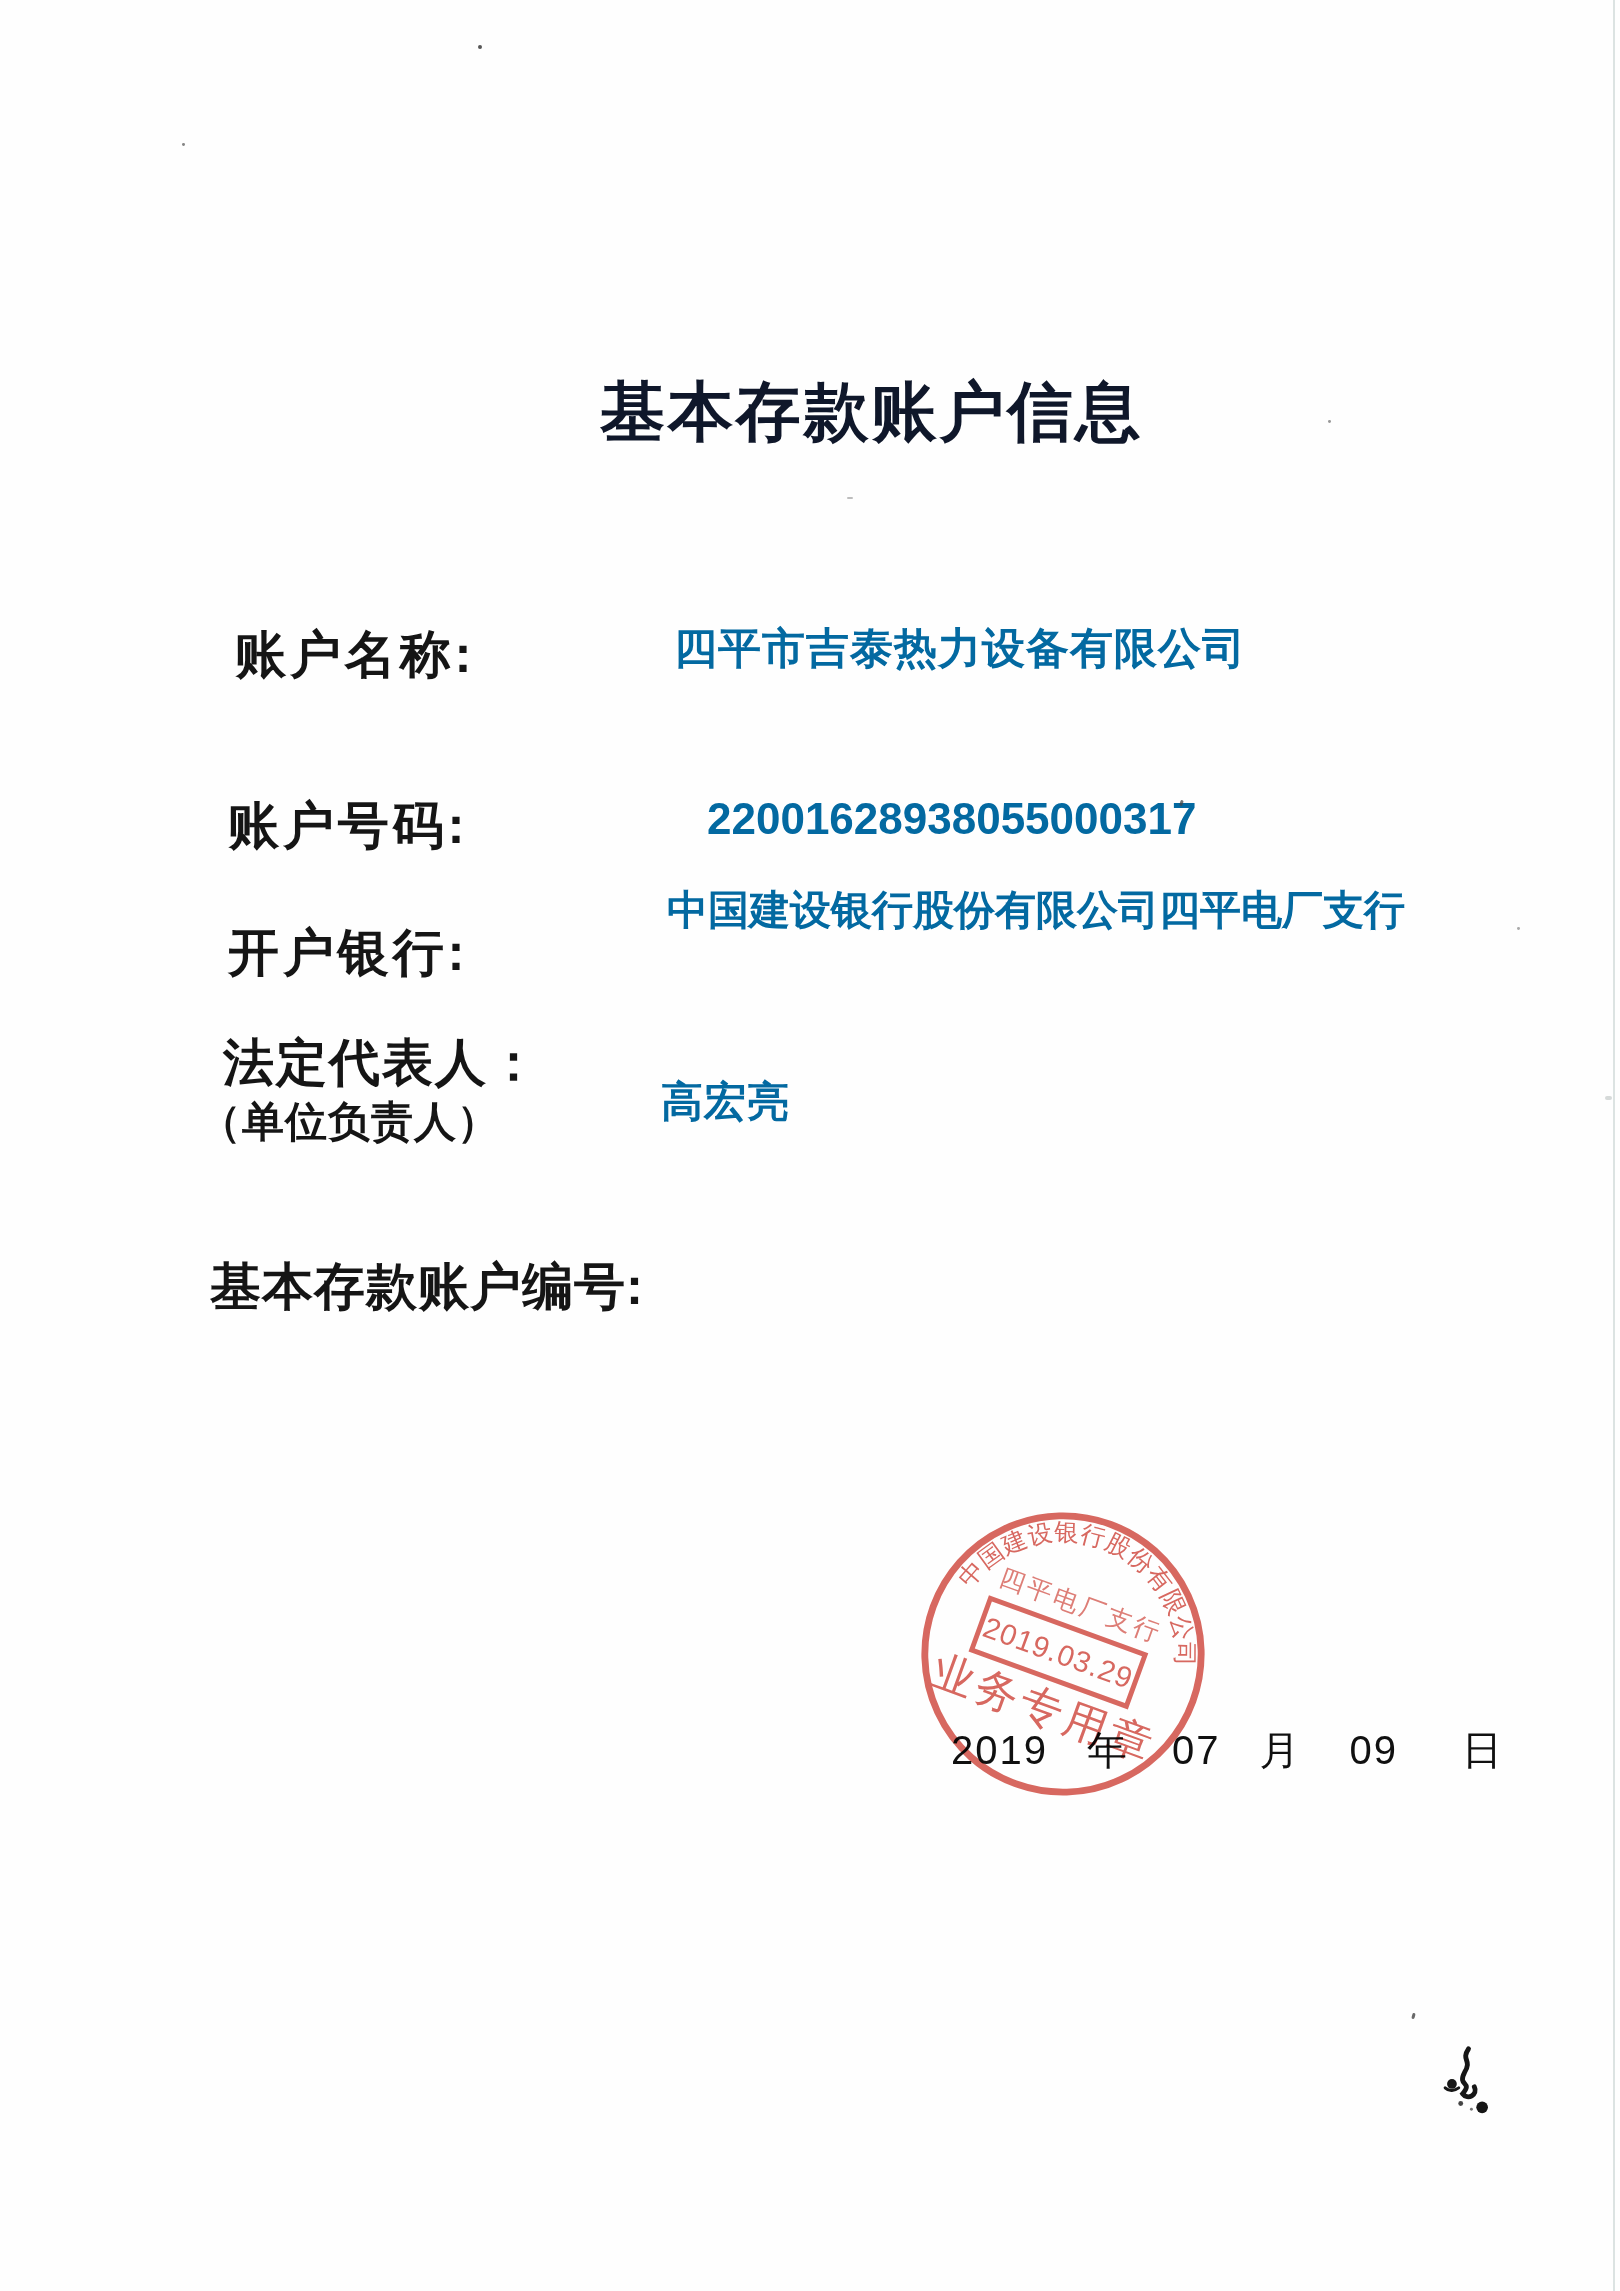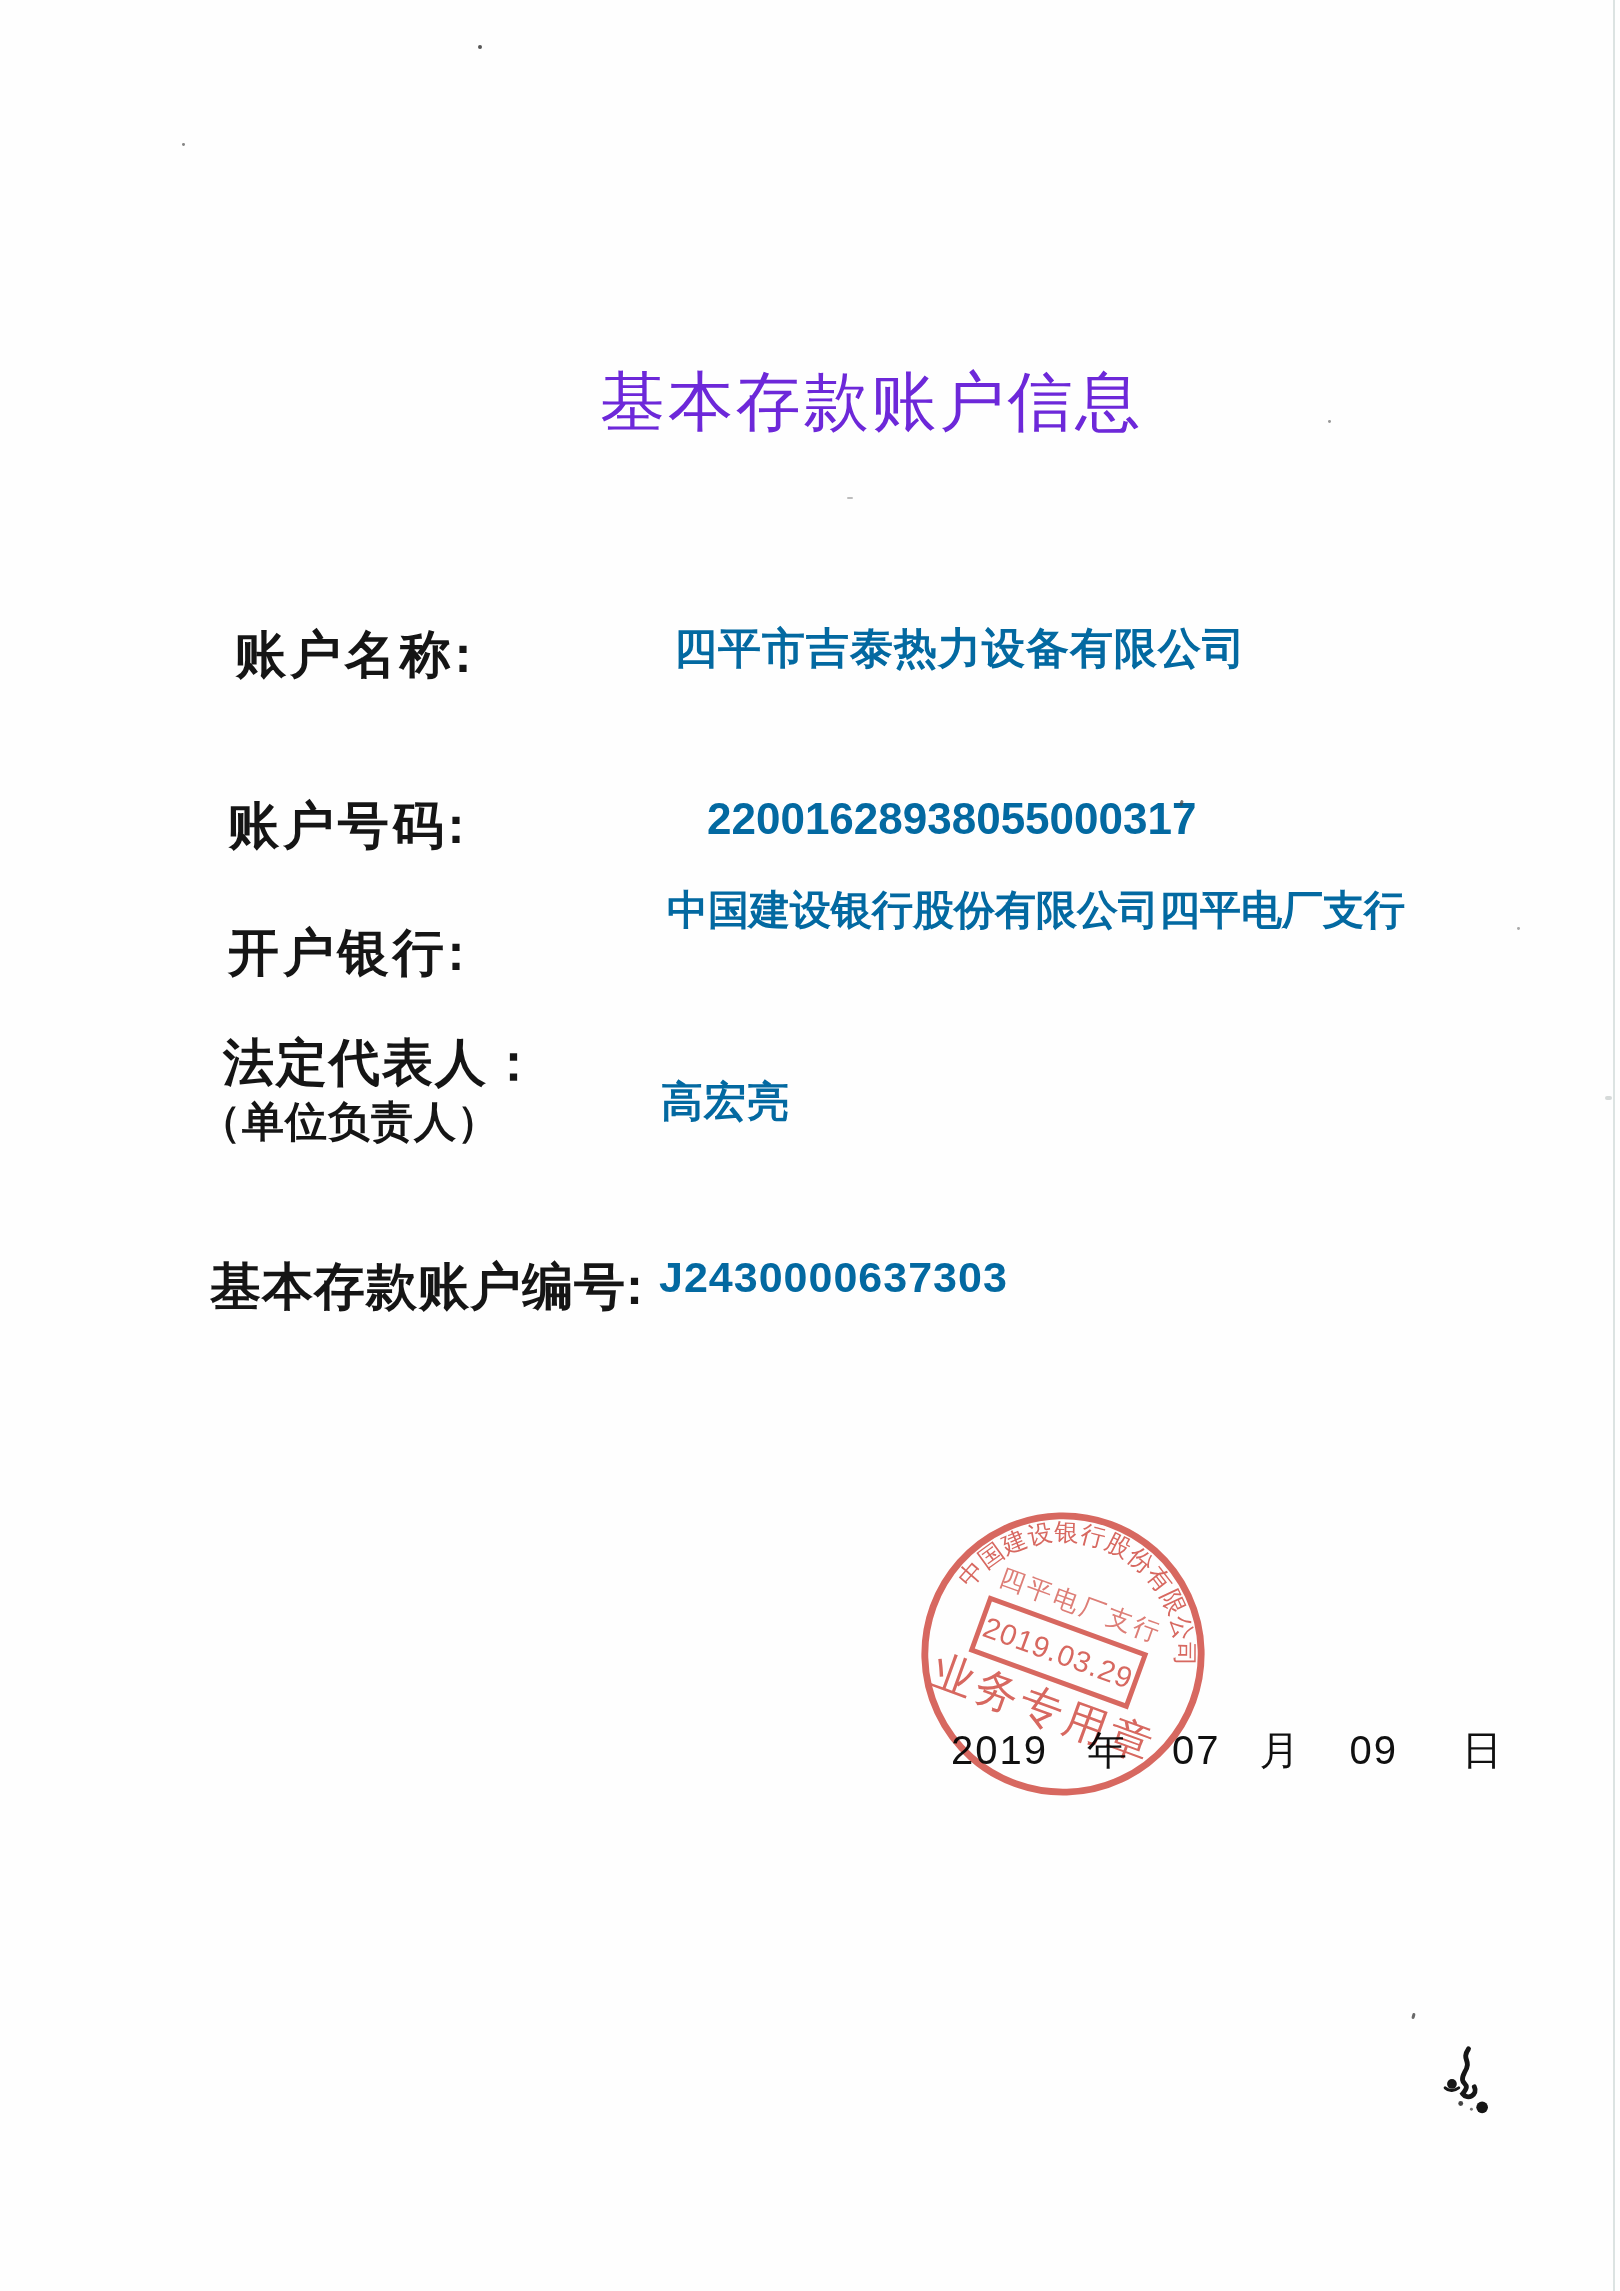--- a/index.html
+++ b/index.html
@@ -8,24 +8,24 @@
   .page {
     position: relative;
     width: 1620px;
     height: 2292px;
     background: #fefefe;
     overflow: hidden;
     color: var(--ink);
   }
   .abs { position: absolute; white-space: nowrap; }
   .doc-title {
-    left: 600px; top: 358px;
-    font-size: 65px; font-weight: 400;
+    left: 600px; top: 368px;
+    font-size: 65px; font-weight: 700;
     letter-spacing: 2.9px;
-    color: #6d28d9;
+    color: #0f172a;
   }
   .field-label {
     font-weight: 700;
     font-size: 51px;
     letter-spacing: 3.9px;
     color: #151515;
   }
   .field-value {
     font-weight: 700;
     font-size: 42px;
@@ -93,21 +93,20 @@
   <div class="abs field-value f1-value">22001628938055000317</div>
 
   <div class="abs field-label f2-label">开户银行:</div>
   <div class="abs field-value f2-value">中国建设银行股份有限公司四平电厂支行</div>
 
   <div class="abs field-label f3-label">法定代表人：</div>
   <div class="abs field-label f3-label2">（单位负责人）</div>
   <div class="abs field-value f3-value">高宏亮</div>
 
   <div class="abs field-label f4-label">基本存款账户编号:</div>
-  <div class="abs field-value f4-value">J2430000637303</div>
 
   <div class="abs date-line">
     <span class="num gap-a">2019</span>
     <span class="gap-b">年</span>
     <span class="num gap-c">07</span>
     <span class="gap-d">月</span>
     <span class="num gap-e">09</span>
     <span>日</span>
   </div>
 

